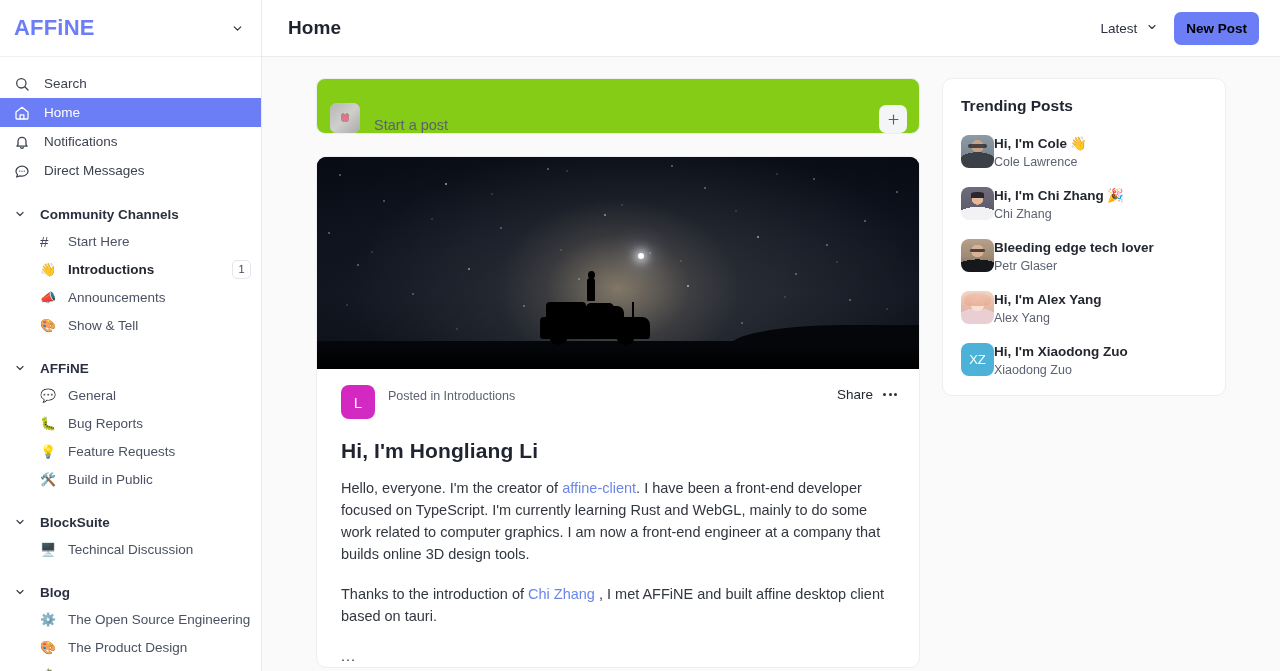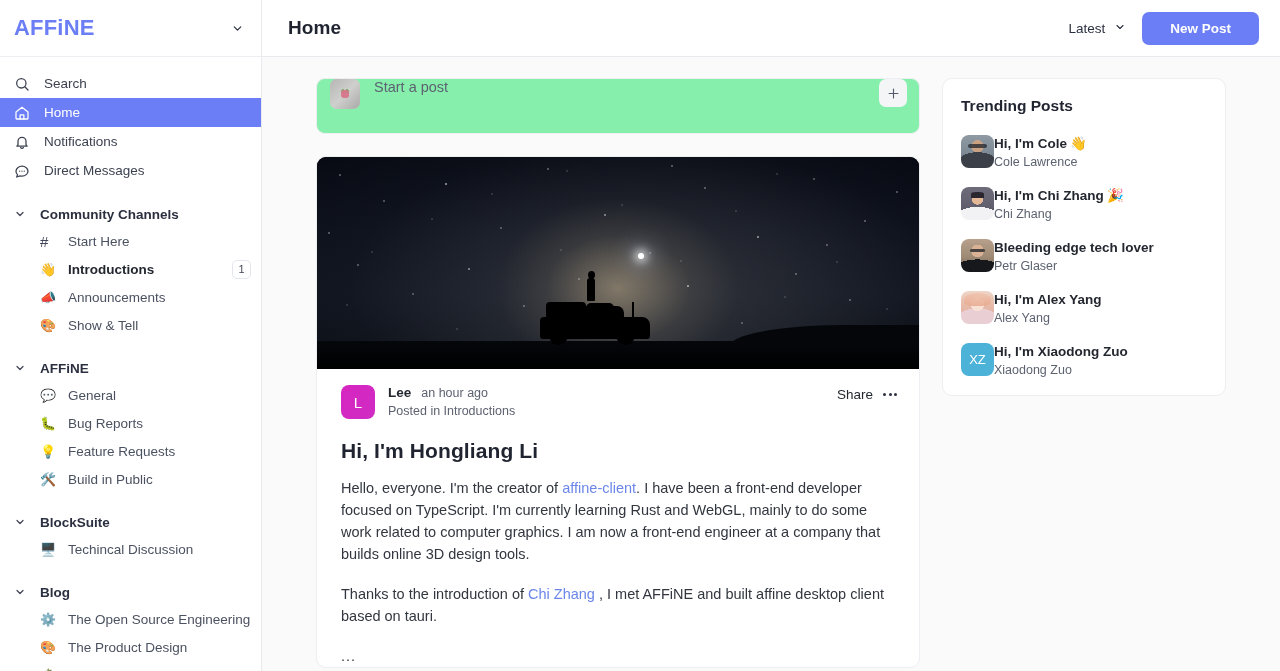--- a/index.html
+++ b/index.html
@@ -96,38 +96,38 @@
     border-bottom: 1px solid #e8eaee;
     display: flex; align-items: center; padding: 0 21px 0 26px;
   }
   .page-title { font-size: 19px; font-weight: 700; color: #1f2430; letter-spacing: .1px; }
   .topbar-right { margin-left: auto; display: flex; align-items: center; gap: 16px; }
   .sortsel {
     display: flex; align-items: center; gap: 9px;
     font-size: 13.5px; color: #2b3040; cursor: pointer;
   }
   .btn-primary {
-    background: #6b7ef5; color: #ffffff;
+    background: #6b7ef5; color: #000000;
     font-size: 13.5px; font-weight: 700;
     border: none; border-radius: 7px;
-    padding: 9px 28px; cursor: pointer;
+    padding: 9px 12px; cursor: pointer;
     font-family: "Liberation Sans", sans-serif;
   }
 
   .content {
     flex: 1; display: flex; gap: 22px;
     padding: 21px 0 0 0; overflow: hidden;
     justify-content: center;
   }
   .feed { width: 604px; flex: 0 0 604px; }
   .rail { width: 284px; flex: 0 0 284px; }
 
   .composer {
-    background: #86efac; border: 1px solid #eceef2; border-radius: 9px;
-    height: 56px; display: flex; align-items: flex-start;
+    background: #84cc16; border: 1px solid #eceef2; border-radius: 9px;
+    height: 56px; display: flex; align-items: flex-end;
     padding: 0 12px 0 13px; margin-bottom: 22px;
   }
   .composer-avatar {
     width: 30px; height: 30px; border-radius: 7px; flex: 0 0 30px;
     background: radial-gradient(circle at 50% 52%, #e8a9bc 0 17%, #cfcfcf 18% 100%);
     background-color: #b8b9b6;
     position: relative; overflow: hidden;
   }
   .composer-avatar::after {
     content: ""; position: absolute; inset: 0;
@@ -558,24 +558,20 @@
             </div>
             <div class="person">
               <div class="head"></div>
                 <div class="torso"></div>
             </div>
           </div>
 
           <div class="post-head">
             <div class="post-avatar">L</div>
             <div class="post-meta">
-              <div class="meta-l1">
-                <span class="author">Lee</span>
-                <span class="time">an hour ago</span>
-              </div>
               <div class="posted-in">Posted in Introductions</div>
             </div>
             <div class="post-actions">
               <span class="share">Share</span>
               <span class="dots">
                   <i></i>
                   <i></i>
                   <i></i>
                 </span>
             </div>

